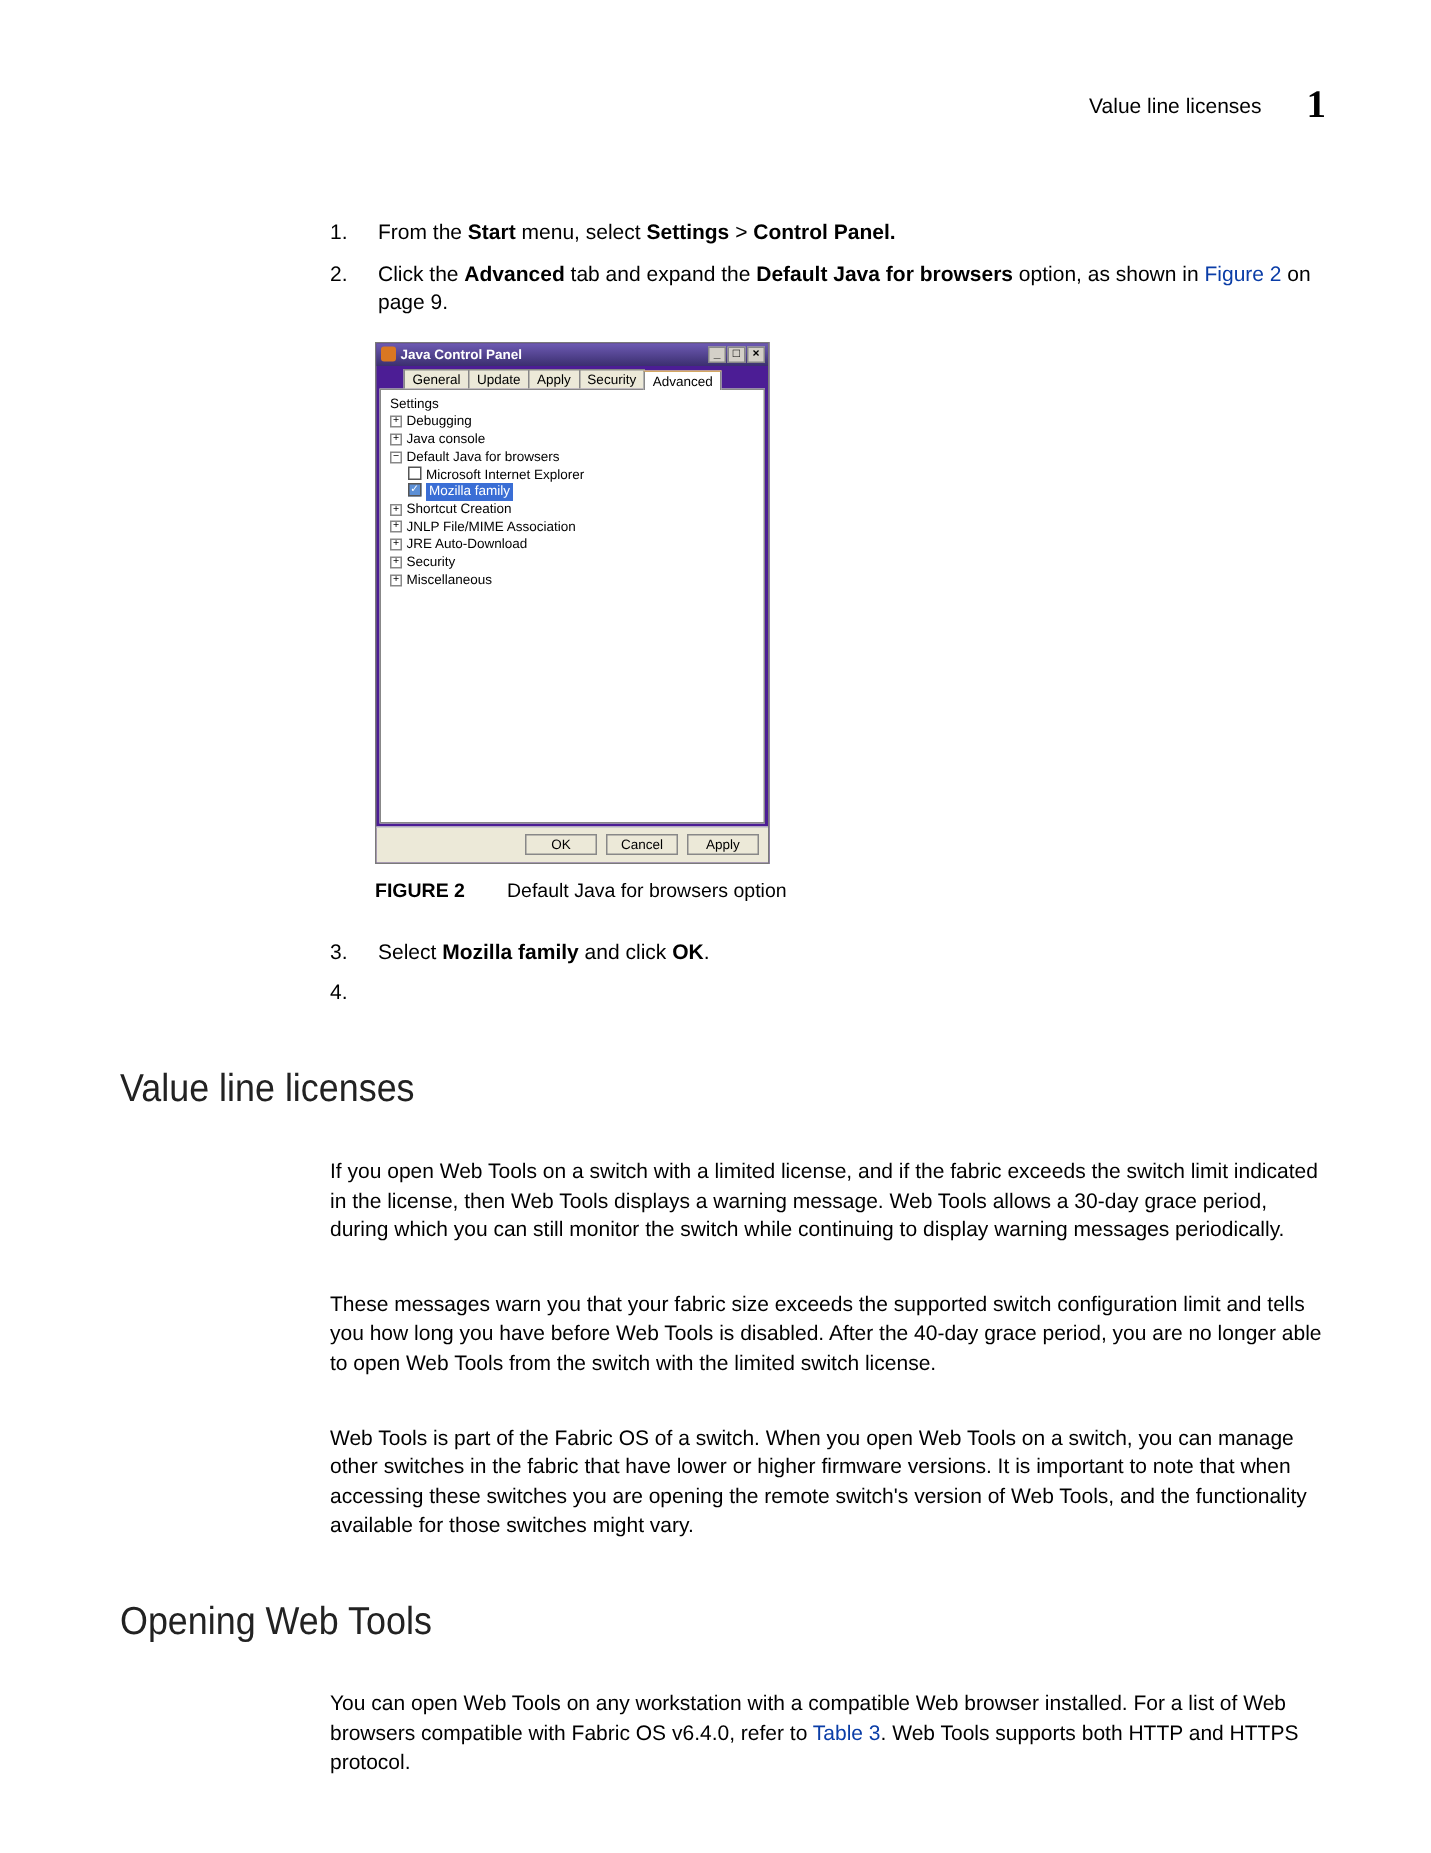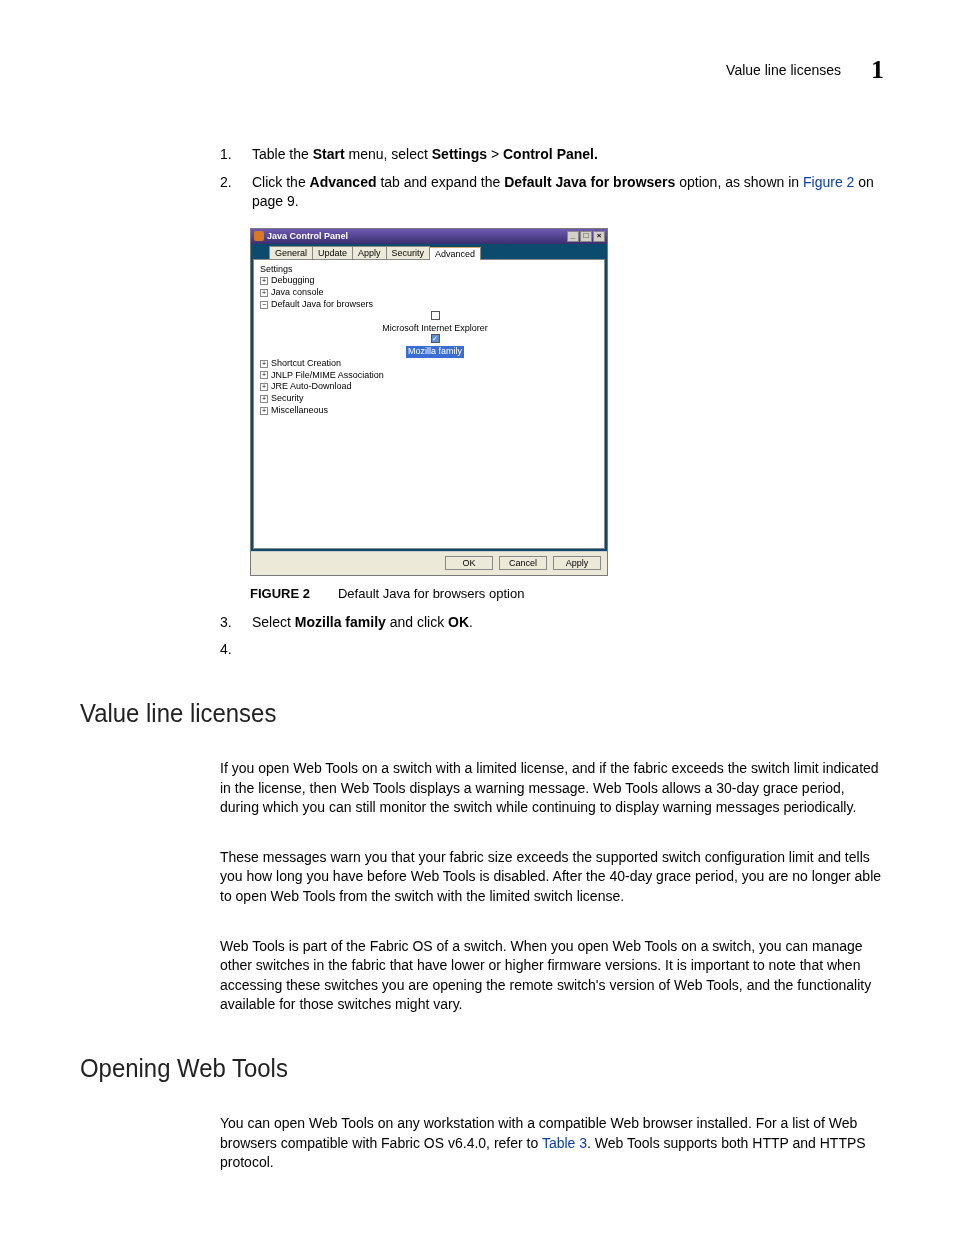--- a/index.html
+++ b/index.html
@@ -47,25 +47,25 @@
   }
   ol.steps li .num {
     flex: 0 0 18px;
   }
   .bold { font-weight: bold; }
   .link { color: #0a3da7; }
   .figure-wrap {
     margin: 16px 0 10px 30px;
   }
   .java-panel {
-    width: 358px;
+    width: 263px;
     border: 1px solid #7a7a7a;
     font-family: Tahoma, Arial, sans-serif;
     font-size: 9px;
-    background: #0c4a6e;
+    background: #4c1d95;
   }
   .titlebar {
     background: linear-gradient(to bottom, #6d5ab3 0%, #3b2f6f 100%);
     color: #fff;
     display: flex;
     align-items: center;
     justify-content: space-between;
     padding: 1px 2px 1px 3px;
     height: 15px;
     font-size: 9px;
@@ -137,23 +137,22 @@
     border: 1px solid #888;
     font-size: 7px;
     line-height: 6px;
     text-align: center;
     background: #fff;
     flex-shrink: 0;
   }
   .indent-1 { padding-left: 12px; }
   .checkbox-item {
     display: flex;
-    align-items: center;
+    align-items: flex-start;
     gap: 3px;
-    flex-direction: column;
   }
   .cb {
     width: 9px;
     height: 9px;
     border: 1px solid #555;
     background: #fff;
     font-size: 7px;
     line-height: 7px;
     text-align: center;
     flex-shrink: 0;
@@ -178,21 +177,21 @@
   .panel-btn {
     min-width: 48px;
     padding: 1px 8px;
     text-align: center;
     font-size: 9px;
     background: #ece9d8;
     border: 1px solid #888;
     cursor: pointer;
   }
   .figure-caption {
-    margin: 10px 0 12px 30px;
+    margin: 10px 0 24px 30px;
     font-size: 13px;
   }
   .figure-caption .fig-label {
     font-weight: bold;
     margin-right: 28px;
   }
   h1.section {
     font-family: Arial, Helvetica, sans-serif;
     font-weight: normal;
     font-size: 26px;
@@ -215,21 +214,21 @@
   <div class="header">
     <span class="header-title">Value line licenses</span>
     <span class="chapter-number">1</span>
   </div>
 
   <div class="content">
     <ol class="steps">
       <li>
         <span class="num">1.</span>
         <span>
-          <span>Table the </span><span class="bold">Start</span><span> menu, select </span><span class="bold">Settings</span><span> &gt; </span><span class="bold">Control Panel.</span>
+          <span>From the </span><span class="bold">Start</span><span> menu, select </span><span class="bold">Settings</span><span> &gt; </span><span class="bold">Control Panel.</span>
         </span>
       </li>
       <li>
         <span class="num">2.</span>
         <span>
           <span>Click the </span><span class="bold">Advanced</span><span> tab and expand the </span><span class="bold">Default Java for browsers</span><span> option, as shown in </span><span class="link">Figure 2</span><span> on page 9.</span>
         </span>
       </li>
     </ol>
 

